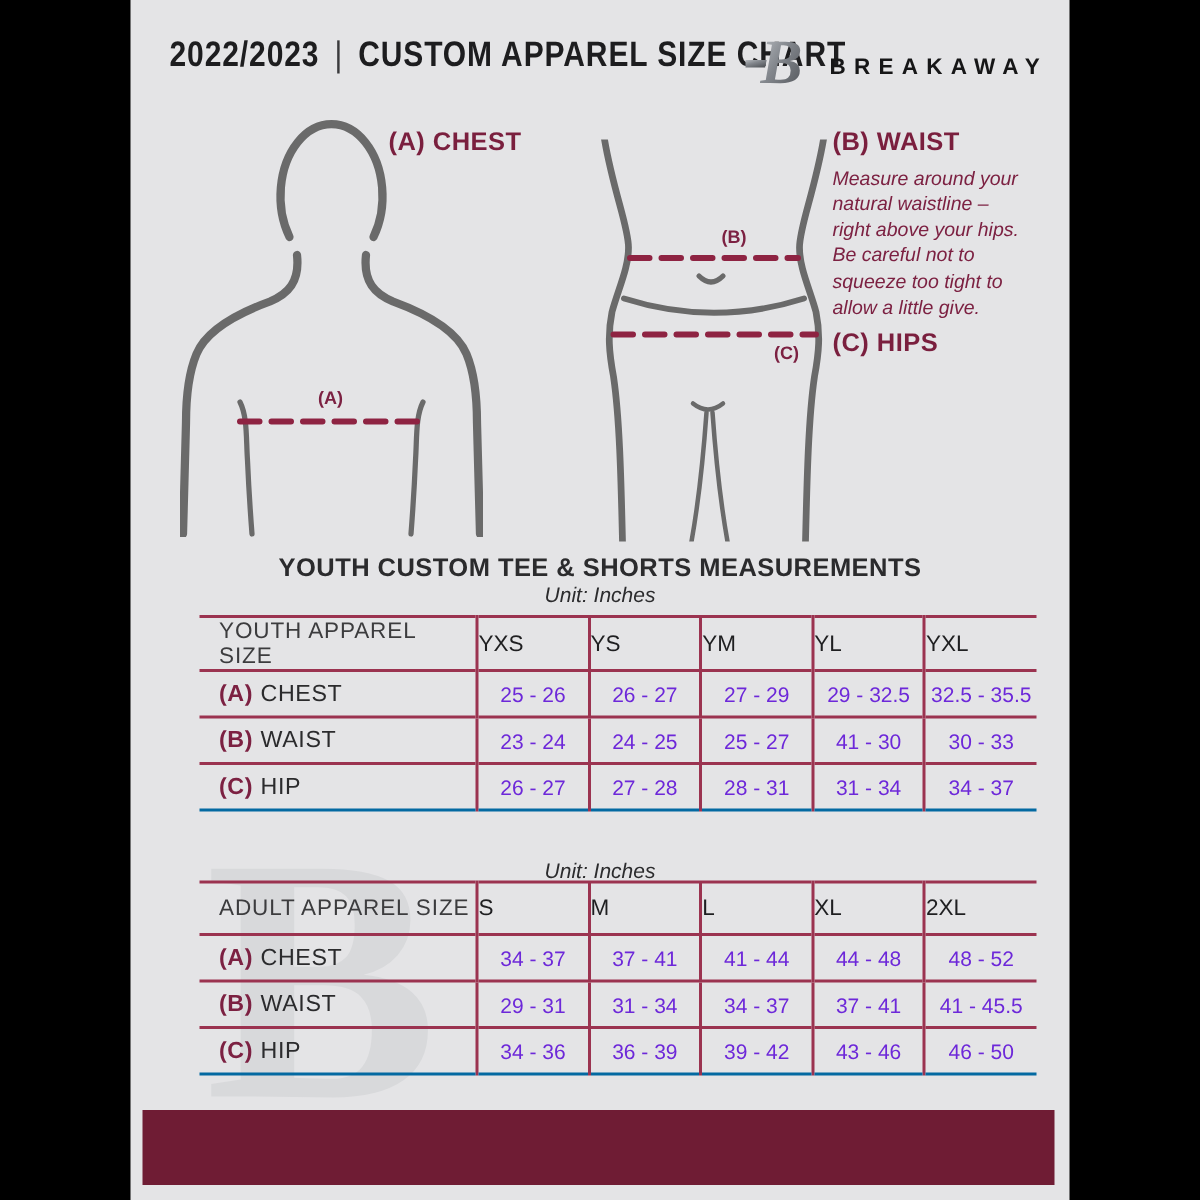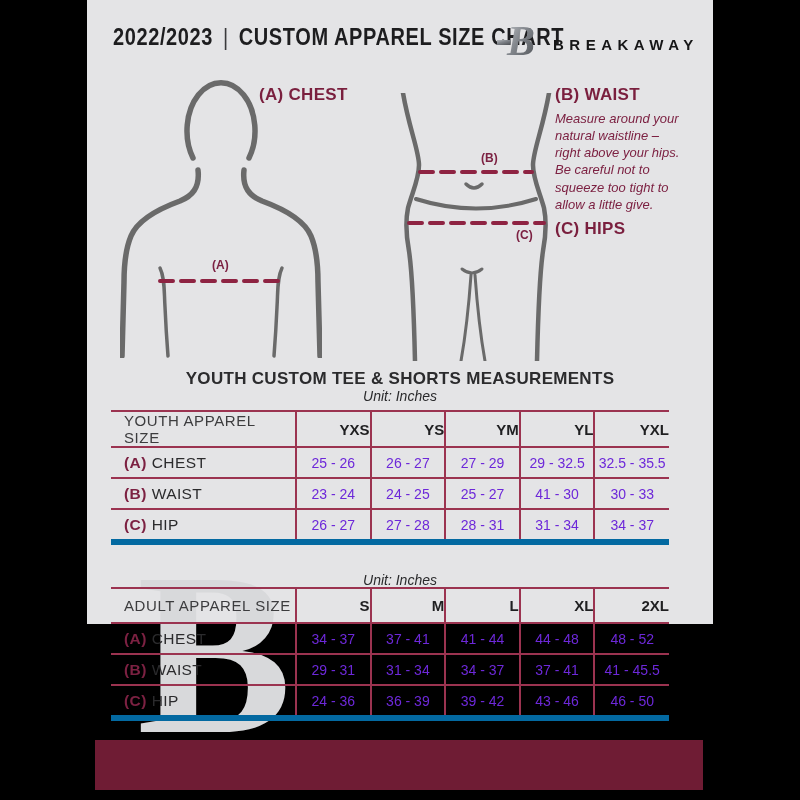--- a/index.html
+++ b/index.html
@@ -1,18 +1,18 @@
 <!DOCTYPE html>
 <html><head>
 <meta charset="utf-8">
 <style>
   html,body{margin:0;padding:0;background:#000;}
   .stage{position:relative;width:800px;height:800px;background:#000;overflow:hidden;
          font-family:"Liberation Sans",sans-serif;}
-  .page{position:absolute;left:87px;top:0;width:626px;height:624px;background:#e4e4e6;}
+  .page{position:absolute;left:87px;top:0;width:626px;height:800px;background:#e4e4e6;}
 
   
   .hdr-title{position:absolute;left:26px;top:26px;display:flex;align-items:center;gap:10px;
              color:#1d1d1f;font-weight:700;font-size:20px;letter-spacing:.6px;
              transform:scaleY(1.18);transform-origin:left center;white-space:nowrap;}
   .hdr-sep{font-weight:400;color:#3a3a3c;}
   .logo{position:absolute;left:410px;top:17px;width:46px;height:46px;}
   .brand{position:absolute;left:466px;top:36px;font-size:15px;font-weight:700;
          letter-spacing:5.5px;color:#161617;}
 
@@ -28,26 +28,26 @@
   
   .guide-head{position:absolute;font-size:17px;font-weight:700;color:#7a1f3e;letter-spacing:.3px;}
   .guide-body{position:absolute;font-size:13px;font-style:italic;color:#7c2142;
               line-height:1.32;white-space:pre-line;}
 
   
   .tbl-title{position:absolute;width:626px;text-align:center;font-size:17px;font-weight:700;
              color:#2b2b2d;letter-spacing:.3px;}
   .tbl-unit{position:absolute;width:626px;text-align:center;font-size:14px;font-style:italic;
             color:#2b2b2d;}
-  table.size{position:absolute;left:24px;width:558px;border-collapse:collapse;table-layout:fixed;
-             border-bottom:6px solid #0369a1;}
+  table.size{position:absolute;left:46px;width:558px;border-collapse:collapse;table-layout:fixed;
+             border-bottom:2px solid #0369a1;}
   table.size tr{border-top:2px solid #9b3350;}
   table.size th,table.size td{border-left:2px solid #9b3350;padding:0;background:transparent;}
   table.size th:first-child,table.size td:first-child{border-left:none;}
-  table.size th{height:33px;font-size:15px;font-weight:700;color:#1f1f21;text-align:right;}
+  table.size th{height:33px;font-size:15px;font-weight:400;color:#1f1f21;text-align:left;}
   table.size th.lbl{font-weight:400;color:#3c3c3e;letter-spacing:.6px;text-align:left;
                     padding-left:13px;font-size:15px;}
   table.size td{height:29px;font-size:14px;color:#6d28d9;text-align:center;}
   table.size td.lbl{text-align:left;padding-left:13px;font-size:15.5px;color:#2b2b2d;
                     letter-spacing:.4px;}
   .rp{font-weight:700;color:#7c2142;margin-right:5px;}
 
   
   .footer-bar{position:absolute;left:8px;top:740px;width:608px;height:50px;background:#6f1c34;}
 </style>
@@ -198,21 +198,21 @@
         <tr>
           <td class="lbl"><span class="rp">(B)</span><span>WAIST</span></td>
           <td>29 - 31</td>
           <td>31 - 34</td>
           <td>34 - 37</td>
           <td>37 - 41</td>
           <td>41 - 45.5</td>
         </tr>
         <tr>
           <td class="lbl"><span class="rp">(C)</span><span>HIP</span></td>
-          <td>24 - 36</td>
+          <td>34 - 36</td>
           <td>36 - 39</td>
           <td>39 - 42</td>
           <td>43 - 46</td>
           <td>46 - 50</td>
         </tr>
       </tbody>
     </table>
 
     <div class="footer-bar"></div>
   </div>

